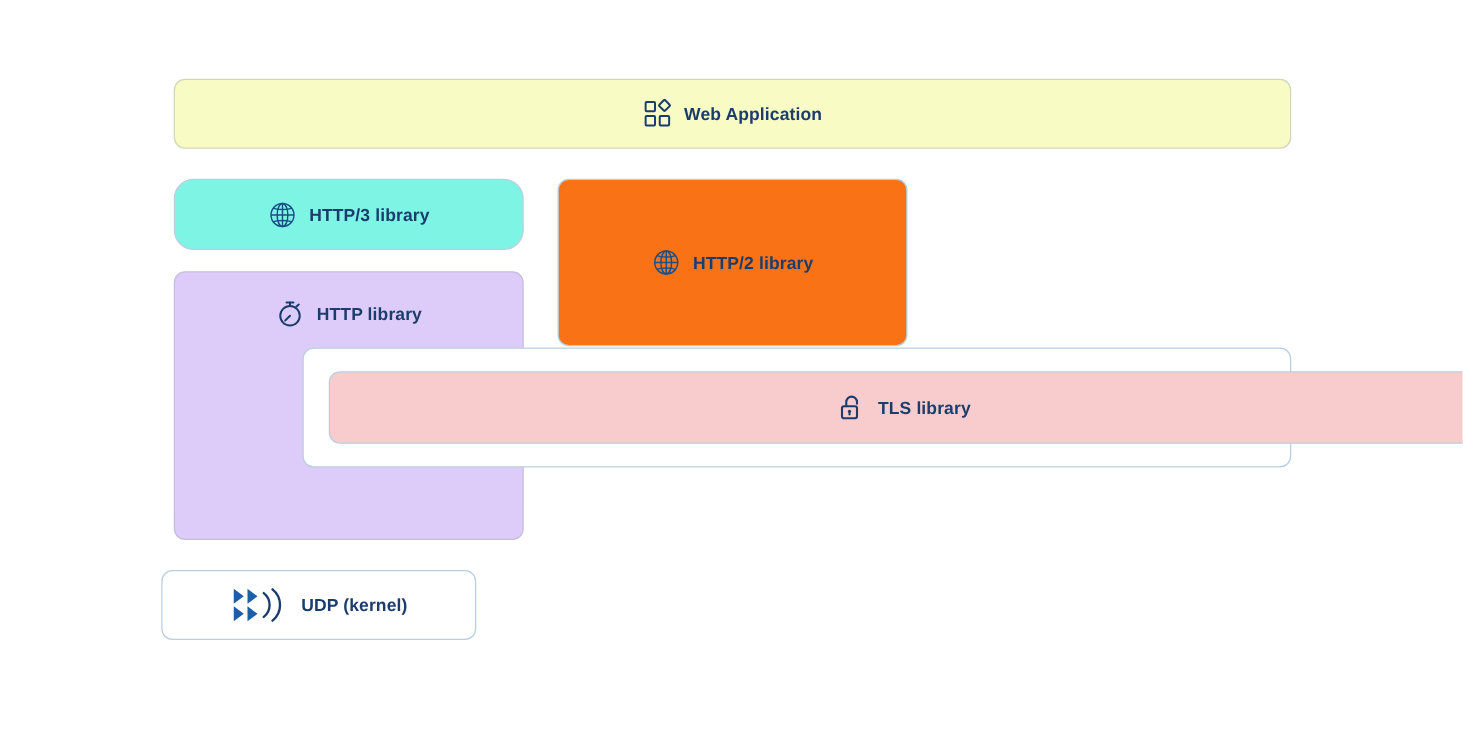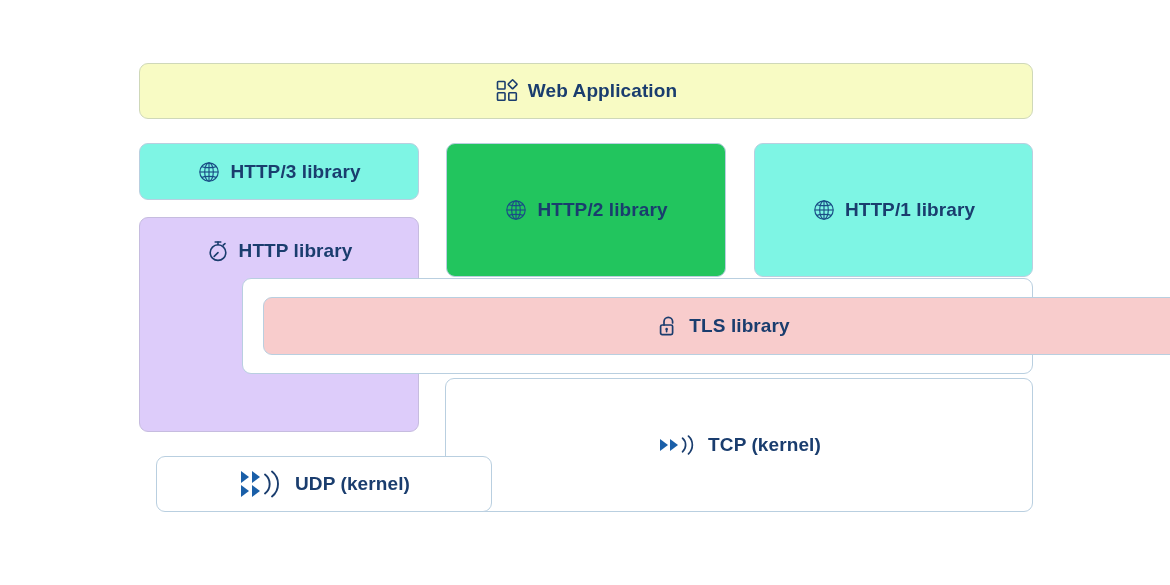--- a/index.html
+++ b/index.html
@@ -27,45 +27,46 @@
     align-items: center;
     justify-content: center;
   }
   .label-group {
     display: flex;
     align-items: center;
     gap: 9px;
     white-space: nowrap;
   }
   .label-text {
-    font-size: 19px;
+    font-size: 14px;
     font-weight: bold;
     color: #1a3d6e;
     letter-spacing: 0.1px;
   }
   .icon {
     display: inline-flex;
     align-items: center;
     justify-content: center;
     line-height: 0;
   }
 
   
   #box-web-application {
     left: 139px; top: 63px; width: 894px; height: 56px;
     background: #f8fbc4;
     border-color: #cfd8b9;
   }
   #box-http3 {
     left: 139px; top: 143px; width: 280px; height: 57px;
     background: #7ef5e4;
+    border-radius: 16px;
   }
   #box-http2 {
     left: 446px; top: 143px; width: 280px; height: 134px;
-    background: #22c55e;
+    background: #f97316;
     text-align: center;
   }
   #box-http1 {
     left: 754px; top: 143px; width: 279px; height: 134px;
     background: #7ef5e4;
   }
   #box-quic {
     left: 139px; top: 217px; width: 280px; height: 215px;
     background: #ddccfa;
     border-color: #c6bcdf;
@@ -78,21 +79,21 @@
   }
   #box-tls {
     left: 263px; top: 297px; width: 920px; height: 58px;
     background: #f8cccc;
   }
   #box-tcp {
     left: 445px; top: 378px; width: 588px; height: 134px;
     background: #ffffff;
   }
   #box-udp {
-    left: 156px; top: 456px; width: 336px; height: 56px;
+    left: 129px; top: 456px; width: 252px; height: 56px;
     background: #ffffff;
   }
 
   
   #box-quic { z-index: 1; }
   #box-tls-container { z-index: 2; }
   #box-tls { z-index: 3; }
   #box-tcp { z-index: 3; }
   #box-udp { z-index: 3; }
 </style>
@@ -140,35 +141,20 @@
           <line x1="2.8" y1="12" x2="21.2" y2="12"></line>
           <path d="M4.6 6.4 C7.4 8.0 16.6 8.0 19.4 6.4"></path>
           <path d="M4.6 17.6 C7.4 16.0 16.6 16.0 19.4 17.6"></path>
           <line x1="12" y1="2.8" x2="12" y2="21.2"></line>
         </svg>
       </span>
       <span class="label-text">HTTP/2 library</span>
     </span>
   </div>
 
-  <div class="box" id="box-http1">
-    <span class="label-group">
-      <span class="icon">
-        <svg width="24" height="24" viewBox="0 0 24 24" fill="none" stroke="#1a4e86" stroke-width="1.15">
-          <circle cx="12" cy="12" r="9.2"></circle>
-          <ellipse cx="12" cy="12" rx="4.3" ry="9.2"></ellipse>
-          <line x1="2.8" y1="12" x2="21.2" y2="12"></line>
-          <path d="M4.6 6.4 C7.4 8.0 16.6 8.0 19.4 6.4"></path>
-          <path d="M4.6 17.6 C7.4 16.0 16.6 16.0 19.4 17.6"></path>
-          <line x1="12" y1="2.8" x2="12" y2="21.2"></line>
-        </svg>
-      </span>
-      <span class="label-text">HTTP/1 library</span>
-    </span>
-  </div>
 
   <div class="box" id="box-quic">
     <span class="label-group">
       <span class="icon">
         <svg width="24" height="24" viewBox="0 0 24 24" fill="none" stroke="#1a3d6e" stroke-width="1.6" stroke-linecap="round">
           <circle cx="12" cy="13.6" r="7.8"></circle>
           <line x1="12" y1="13.6" x2="8.2" y2="17.4"></line>
           <line x1="12" y1="5.8" x2="12" y2="3.0"></line>
           <line x1="9.2" y1="3.0" x2="14.8" y2="3.0"></line>
           <line x1="17.2" y1="6.2" x2="19.0" y2="4.6"></line>
@@ -187,33 +173,20 @@
           <rect x="4.6" y="11.0" width="12.0" height="9.6" rx="1.6"></rect>
           <path d="M8.0 11.0 V7.6 a4.3 4.3 0 0 1 8.6 0 V9.0"></path>
           <circle cx="10.6" cy="15.0" r="1.25" fill="#1a3d6e" stroke="none"></circle>
           <line x1="10.6" y1="15.6" x2="10.6" y2="17.6"></line>
         </svg>
       </span>
       <span class="label-text">TLS library</span>
     </span>
   </div>
 
-  <div class="box" id="box-tcp">
-    <span class="label-group">
-      <span class="icon">
-        <svg width="42" height="20" viewBox="0 0 42 20" fill="none">
-          <path d="M3 4 L11 10 L3 16 Z" fill="#1a5fa8"></path>
-          <path d="M13 4 L21 10 L13 16 Z" fill="#1a5fa8"></path>
-          <path d="M25.5 3.2 a9 9 0 0 1 0 13.6" stroke="#1a3d6e" stroke-width="1.7" fill="none" stroke-linecap="round"></path>
-          <path d="M31.5 1.2 a12 12 0 0 1 0 17.6" stroke="#1a3d6e" stroke-width="1.7" fill="none" stroke-linecap="round"></path>
-        </svg>
-      </span>
-      <span class="label-text">TCP (kernel)</span>
-    </span>
-  </div>
 
   <div class="box" id="box-udp">
     <span class="label-group">
       <span class="icon">
         <svg width="48" height="30" viewBox="0 0 48 30" fill="none">
           <path d="M3 2 L11 8 L3 14 Z" fill="#1a5fa8"></path>
           <path d="M14 2 L22 8 L14 14 Z" fill="#1a5fa8"></path>
           <path d="M3 16 L11 22 L3 28 Z" fill="#1a5fa8"></path>
           <path d="M14 16 L22 22 L14 28 Z" fill="#1a5fa8"></path>
           <path d="M27 5.5 a12 12 0 0 1 0 19" stroke="#1a3d6e" stroke-width="1.9" fill="none" stroke-linecap="round"></path>

